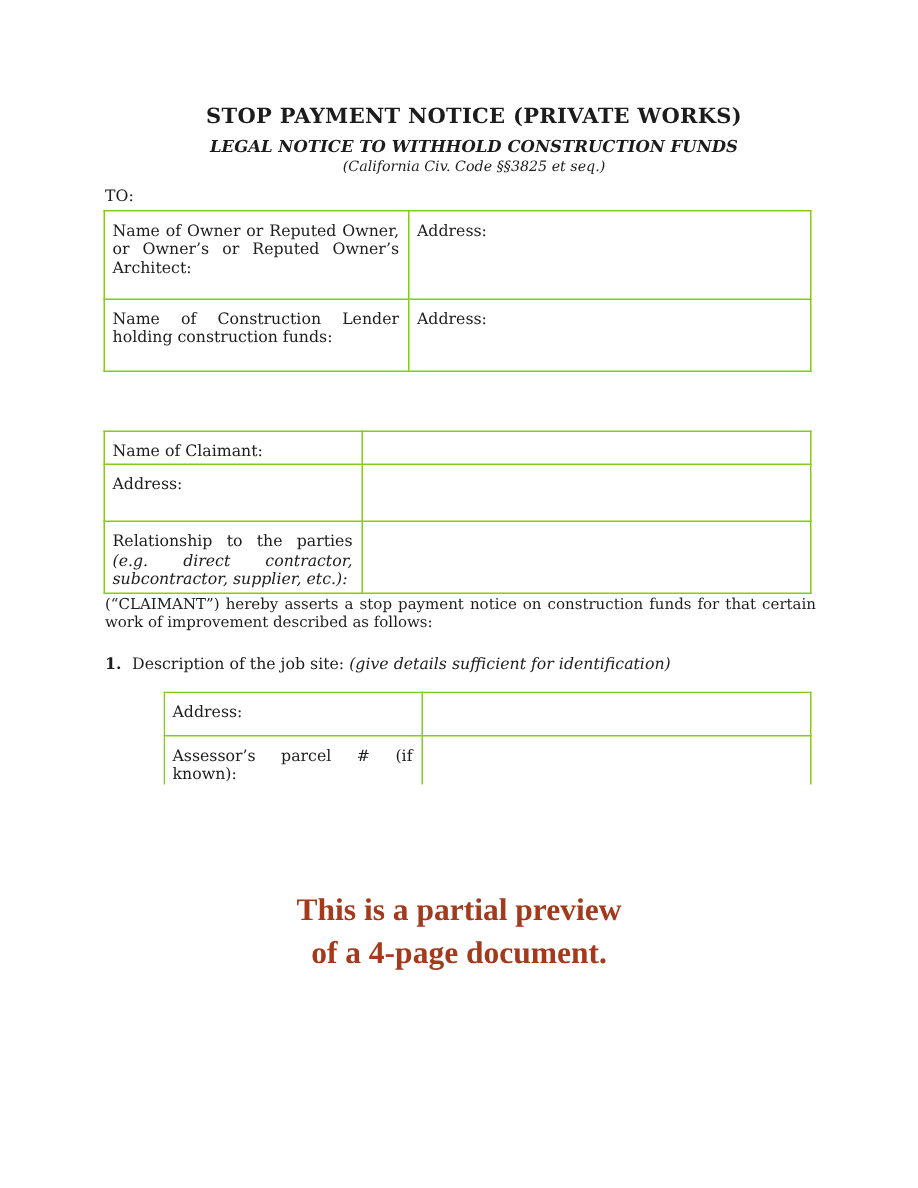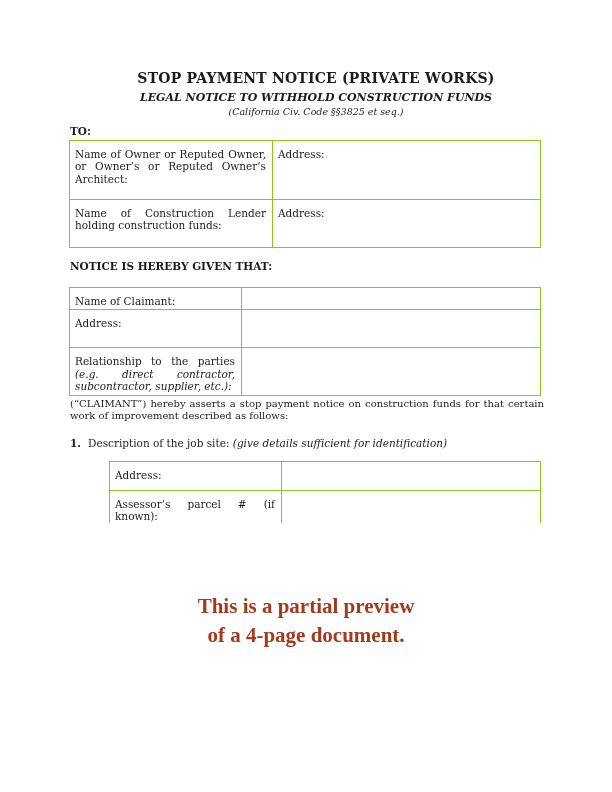--- a/index.html
+++ b/index.html
@@ -16,21 +16,21 @@
     width: 612px; height: 792px;
     background: #ffffff;
   }
   
   .doc-header { position: absolute; top: 70px; left: 10px; width: 612px; text-align: center; }
   .doc-title { font-size: 14px; font-weight: bold; letter-spacing: .2px; }
   .doc-subtitle { font-size: 11px; font-weight: bold; font-style: italic; margin-top: 5px; }
   .doc-citation { font-size: 9.5px; font-style: italic; margin-top: 2px; }
 
   
-  .to-label { position: absolute; left: 70px; top: 125px; font-size: 10.5px; font-weight: bold; }
+  .to-label { position: absolute; left: 70px; top: 125px; font-size: 10.5px; font-weight: normal; }
   .notice-heading { position: absolute; left: 70px; top: 260px; font-size: 10.5px; font-weight: bold; }
 
   
   table { border-collapse: collapse; table-layout: fixed; }
   td {
     border: 1px solid #84cc16;
     vertical-align: top;
     padding: 7px 6px 2px 5px;
     font-size: 10.5px;
     line-height: 1.18;
@@ -106,21 +106,20 @@
     <tr class="r2">
       <td class="cell-label">Name of Construction Lender holding construction funds:</td>
       <td>
         <span>Address:</span>
         <span></span>
       </td>
     </tr>
   </tbody>
     </table>
 
-  <div class="notice-heading">NOTICE IS HEREBY GIVEN THAT:</div>
 
   <table class="table-claimant">
     <colgroup>
         <col class="c1">
         <col class="c2">
       </colgroup>
     <tbody>
         <tr class="r1">
       <td class="cell-label">Name of Claimant:</td>
       <td></td>

